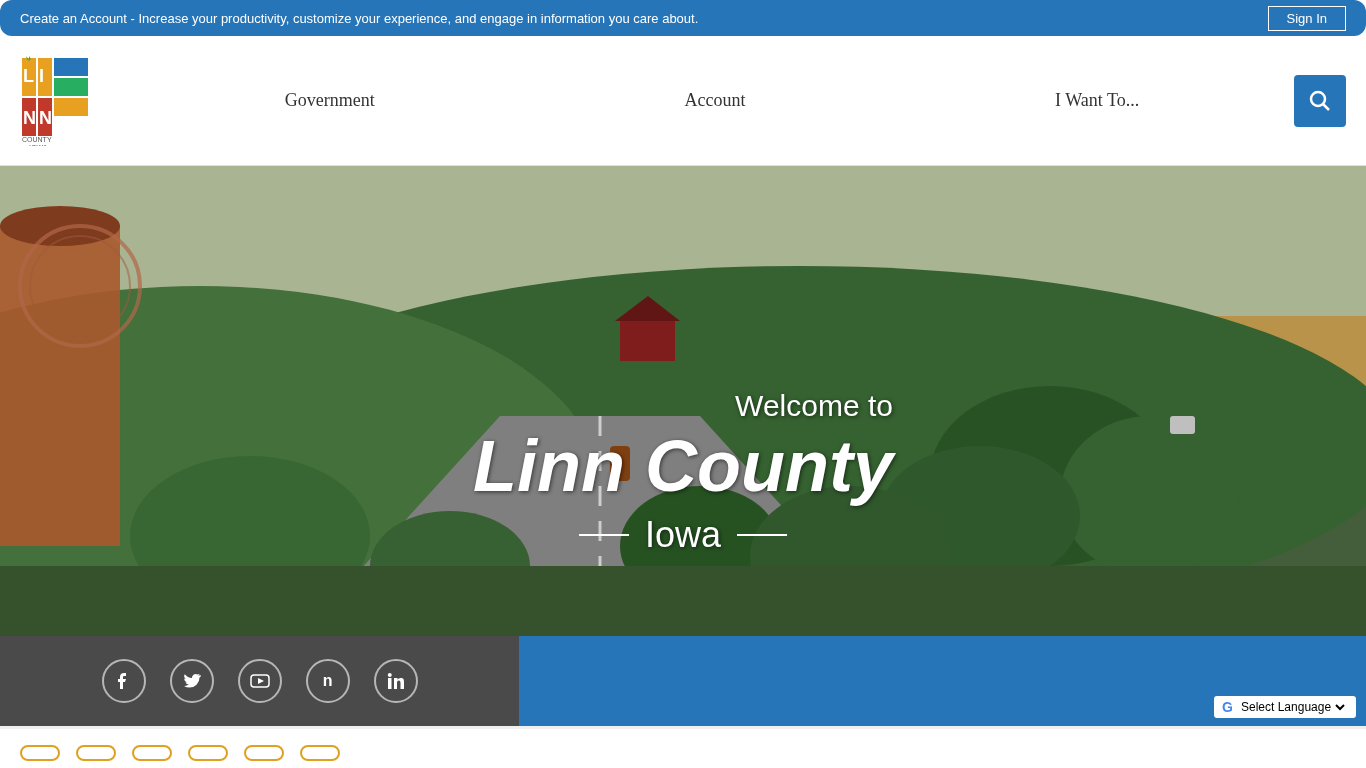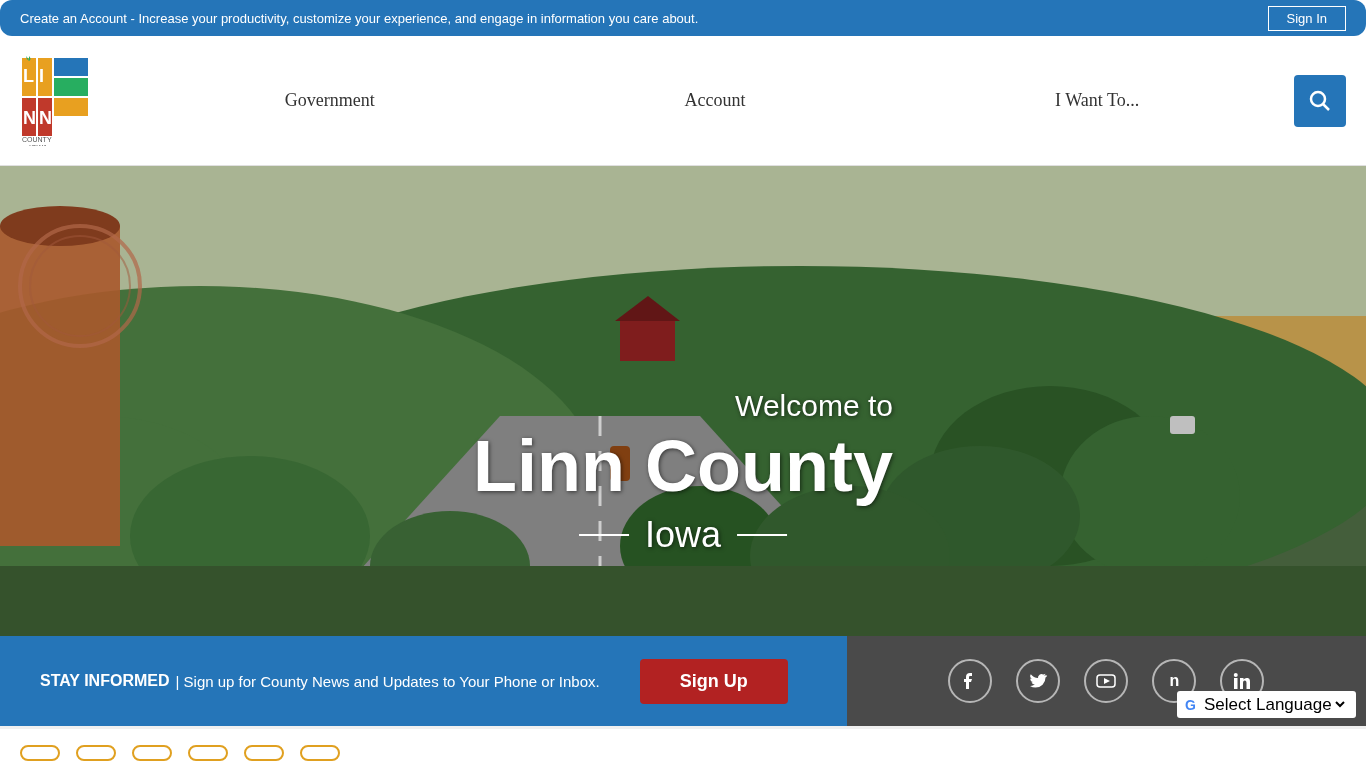--- a/index.html
+++ b/index.html
@@ -104,20 +104,21 @@
     .hero-welcome {
       font-size: 30px;
       font-weight: 300;
       margin-bottom: 4px;
     }
     .hero-title {
       font-size: 72px;
       font-weight: 800;
       line-height: 1.1;
       margin-bottom: 8px;
+      font-style: italic;
     }
     .hero-subtitle {
       font-size: 36px;
       font-weight: 300;
       display: flex;
       align-items: center;
       justify-content: center;
       gap: 16px;
     }
     .hero-subtitle::before, .hero-subtitle::after {
@@ -300,25 +301,20 @@
   </svg>
 
   <div class="hero-content">
     <div class="hero-welcome">Welcome to</div>
     <div class="hero-title">Linn County</div>
     <div class="hero-subtitle">Iowa</div>
   </div>
 </section>
 
 <div class="bottom-bar relative">
-  <div class="stay-informed">
-    <span class="stay-informed-label">STAY INFORMED</span>
-    <span> | Sign up for County News and Updates to Your Phone or Inbox.</span>
-    <button class="signup-btn">Sign Up</button>
-  </div>
   <div class="social-bar">
 
     <div class="social-icon">
       <svg width="20" height="20" viewBox="0 0 20 20">
         <path d="M12 2h-2a4 4 0 00-4 4v2H4v3h2v7h3v-7h2l1-3h-3V6a1 1 0 011-1h2V2z" fill="white"></path>
       </svg>
     </div>
 
     <div class="social-icon">
       <svg width="20" height="20" viewBox="0 0 20 20">
@@ -340,21 +336,21 @@
     <div class="social-icon">
       <svg width="20" height="20" viewBox="0 0 20 20">
         <rect x="2" y="7" width="3.5" height="11" fill="white"></rect>
         <circle cx="3.75" cy="4" r="2" fill="white"></circle>
         <path d="M8 7h3.5v1.5a4 4 0 013.5-1.5c3 0 3 2.5 3 4V18h-3.5v-6c0-1.5-.5-2.5-1.75-2.5S11 10.5 11 12v6H8V7z" fill="white"></path>
       </svg>
     </div>
 
     <div style="position:absolute; right:10px; bottom:8px; background:white; padding:3px 8px; border-radius:3px; font-size:12px; display:flex; align-items:center; gap:4px; cursor:pointer;">
       <span style="color:#4285F4; font-weight:bold; font-size:14px;">G</span>
-      <select style="border:none; font-size:17px; cursor:pointer; background:transparent;">
+      <select style="border:none; font-size:12px; cursor:pointer; background:transparent;">
         <option>Select Language</option>
       </select>
     </div>
   </div>
 </div>
 
 <div class="bottom-nav-strip">
   <div class="bottom-nav-item"></div>
   <div class="bottom-nav-item"></div>
   <div class="bottom-nav-item"></div>

